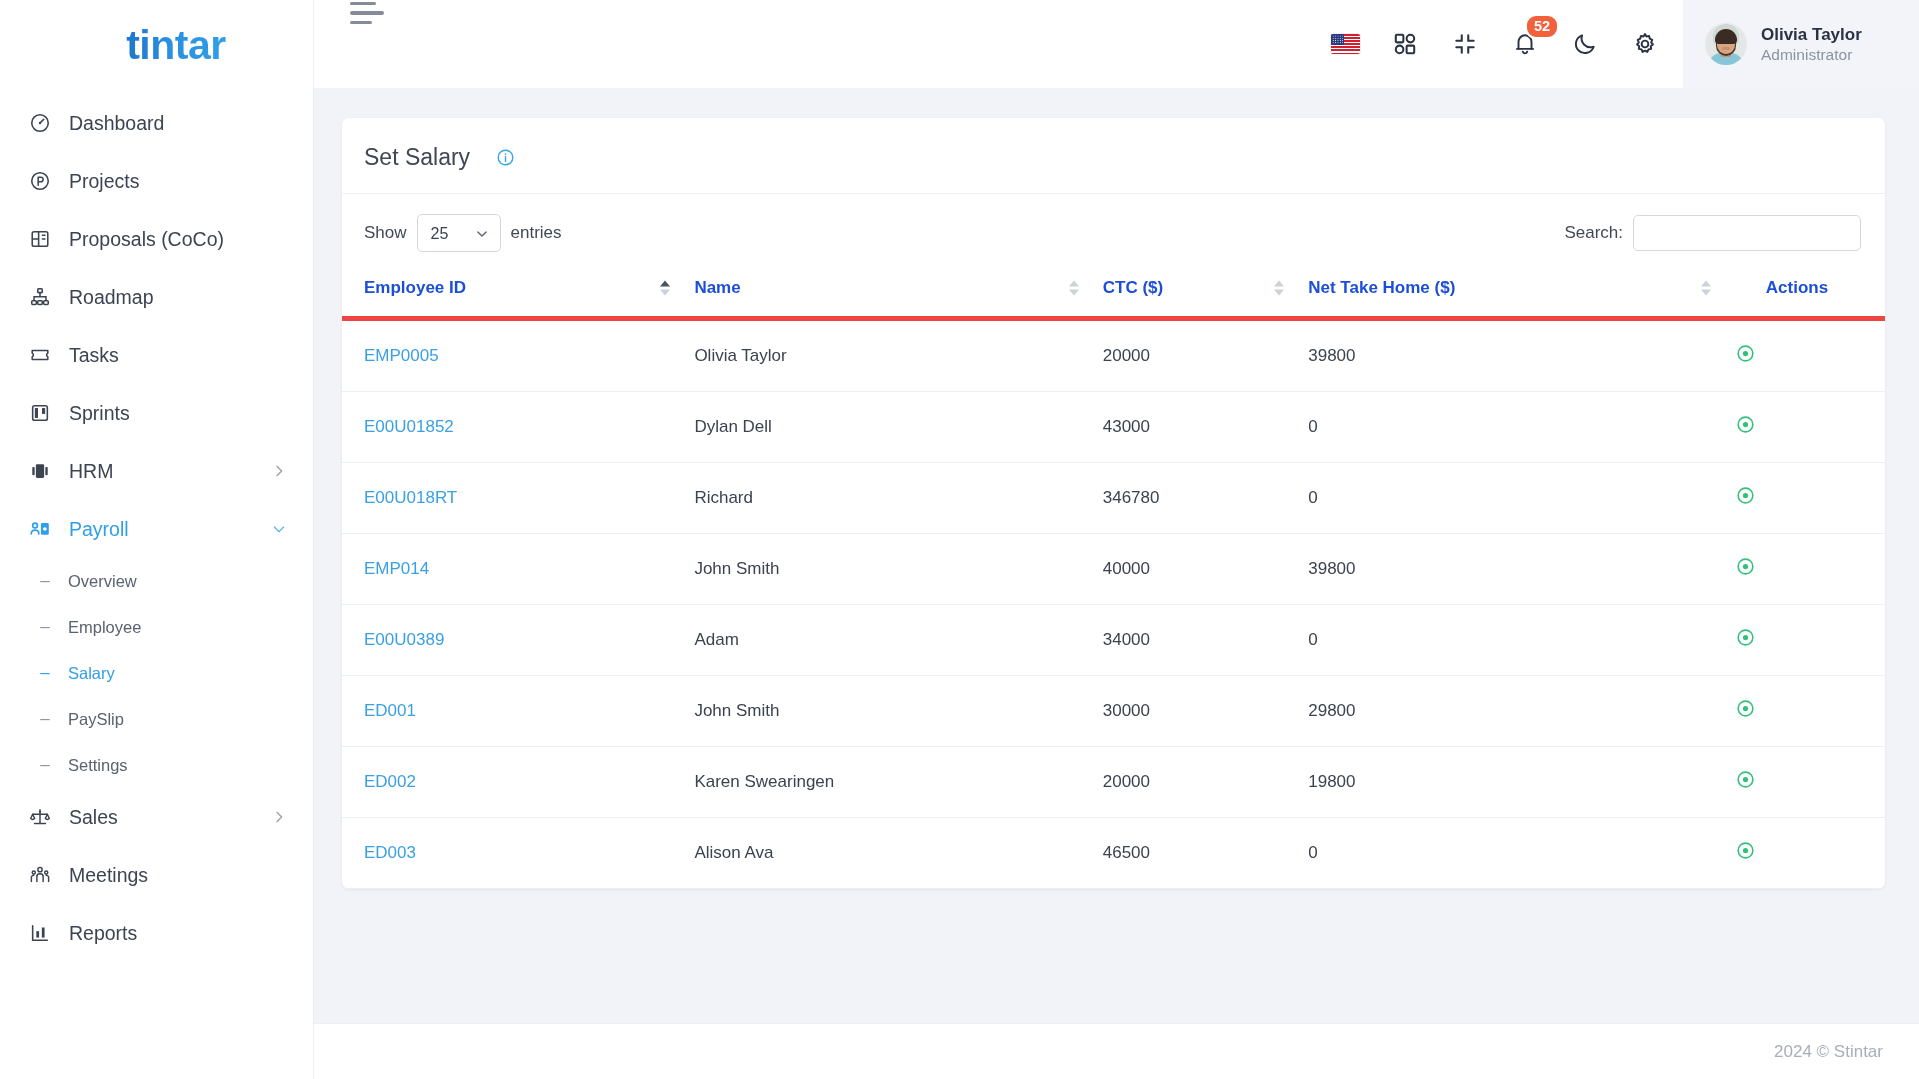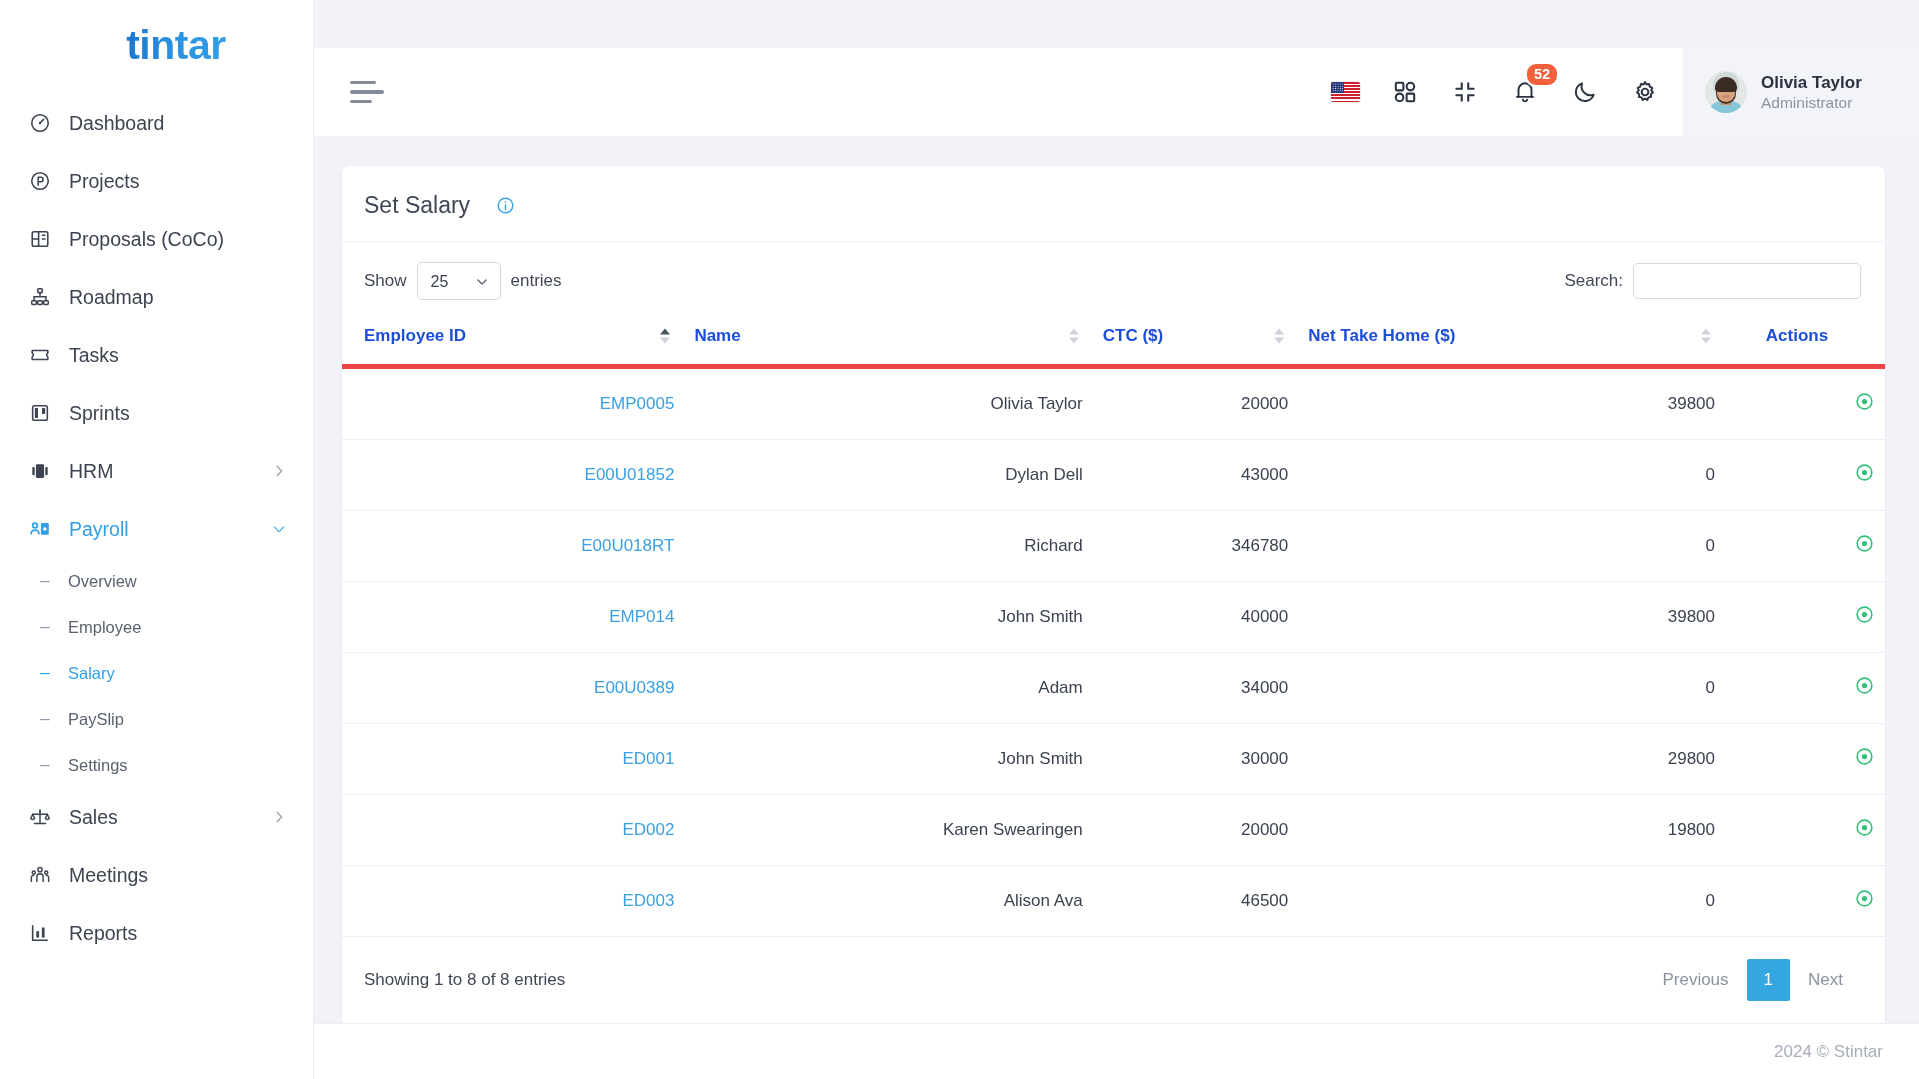--- a/index.html
+++ b/index.html
@@ -47,22 +47,22 @@
     display: flex; align-items: center; gap: 16px;
     height: 46px; padding-left: 38px; font-size: 16.5px; color: #5a626f; cursor: pointer;
   }
   .sub-item .dash { color: #8b93a1; font-size: 17px; width: 14px; text-align:center; }
   .sub-item.active { color: #2f9fe8; }
   .sub-item.active .dash { color: #2f9fe8; }
 
   
   .main { flex: 1 1 auto; height: 1079px; display: flex; flex-direction: column; background: #f2f3f8; position: relative; }
   .topbar {
-    height: 88px; background: #ffffff; display: flex; align-items: center;
-    padding-left: 36px; flex: 0 0 88px; margin-top: 48px;
+    height: 88px; background: #ffffff; display: flex; 
+    padding-left: 36px; flex: 0 0 88px;
   }
   .hamburger { width: 34px; height: 26px; display:flex; flex-direction: column; justify-content: center; gap: 6px; cursor: pointer; }
   .hamburger i { display:block; height: 3.5px; border-radius: 2px; background: #858b99; }
   .hamburger i:nth-child(1){ width: 26px; }
   .hamburger i:nth-child(2){ width: 34px; }
   .hamburger i:nth-child(3){ width: 22px; }
 
   .top-actions { margin-left: auto; display: flex; align-items: center; gap: 0; height: 88px; }
   .top-btn {
     width: 60px; height: 88px; display:flex; align-items:center; justify-content:center;
@@ -142,21 +142,20 @@
   thead th:last-child { padding-right: 26px; text-align: center; }
   .sort { position:absolute; right: 14px; top: 50%; transform: translateY(-50%);
           display:flex; flex-direction:column; gap:3px; }
   .sort .up, .sort .dn { width:0; height:0; border-left:5px solid transparent; border-right:5px solid transparent; }
   .sort .up { border-bottom: 6px solid #cdd2da; }
   .sort .dn { border-top: 6px solid #cdd2da; }
   .sort.asc .up { border-bottom-color: #4a5161; }
   tbody td {
     font-size: 17px; color: #3b4250; padding: 22px 10px; border-bottom: 1px solid #eceff3;
     vertical-align: middle;
-    text-align: right;
   }
   tbody td:first-child { padding-left: 22px; }
   tbody tr:last-child td { border-bottom: 1px solid #eceff3; }
   .emp-link { color: #3aa0e3; text-decoration: none; cursor: pointer; }
   .eye-btn { color: #32c07a; display:inline-flex; cursor:pointer; }
   .eye-btn svg { width: 21px; height: 21px; display:block; }
 
   .table-foot { display:flex; align-items:center; padding: 22px 24px 26px 22px; }
   .foot-info { font-size: 17px; color: #3f4654; }
   .pager { margin-left:auto; display:flex; align-items:center; gap: 0; }
@@ -587,28 +586,20 @@
               <td><span class="eye-btn">
                     <svg viewBox="0 0 24 24" fill="none" stroke="#32c07a" stroke-width="1.8">
                       <circle cx="12" cy="12" r="8.4"></circle>
                       <circle cx="12" cy="12" r="3" fill="#32c07a" stroke="none"></circle>
                     </svg>
                   </span></td>
             </tr>
           </tbody>
         </table>
 
-        <div class="table-foot">
-          <div class="foot-info">Showing 1 to 8 of 8 entries</div>
-          <div class="pager">
-            <span class="pg">Previous</span>
-            <span class="pg num">1</span>
-            <span class="pg">Next</span>
-          </div>
-        </div>
 
       </section>
     </div>
 
     <footer class="footer">
       <span>2024 © Stintar</span>
     </footer>
 
   </div>
 </div>

